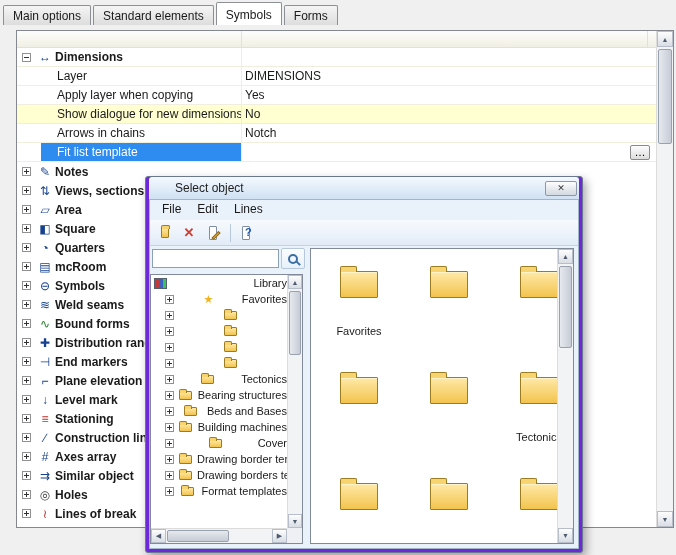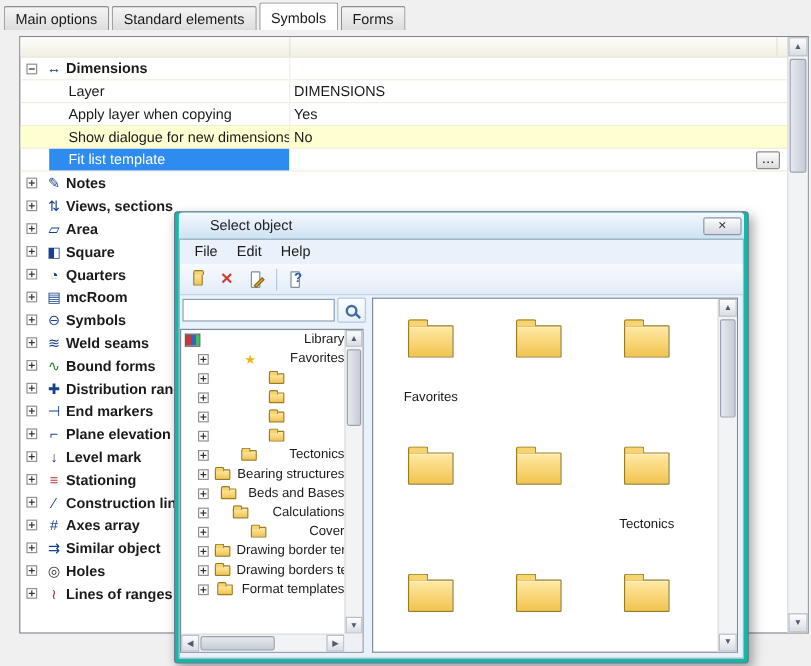--- a/index.html
+++ b/index.html
@@ -48,22 +48,22 @@
     border:1px solid #99a1ae; border-radius:2px; }
   .hscroll { position:absolute; left:0; right:15px; bottom:0; height:15px; background:#f2f3f5; border-top:1px solid #dcdcdc; }
   .hs-btn { position:absolute; top:0; bottom:0; width:15px; display:flex; align-items:center; justify-content:center;
     font-size:7px; color:#4f5b6e; background:linear-gradient(#fdfdfd,#d9dee5); border:1px solid #b7bec9; }
   .hs-btn.left { left:0; } .hs-btn.right { right:0; }
   .hs-thumb { position:absolute; top:1px; bottom:1px; background:linear-gradient(#e6e9ee,#c6ccd6);
     border:1px solid #99a1ae; border-radius:2px; }
   .sb-corner { position:absolute; right:0; bottom:0; width:15px; height:15px; background:#eef0f3; }
 
   
-  .dialog { position:absolute; left:145px; top:176px; width:479px; height:377px; z-index:10;
-    background:#14b8a6; border:1px solid #69788c; border-radius:3px; padding:0 3px 3px;
+  .dialog { position:absolute; left:145px; top:176px; width:438px; height:377px; z-index:10;
+    background:#6d28d9; border:1px solid #69788c; border-radius:3px; padding:0 3px 3px;
     display:flex; flex-direction:column; box-shadow:3px 4px 10px rgba(0,0,0,0.35); }
   .dlg-title { height:22px; flex:none; display:flex; align-items:center;
     background:linear-gradient(#f4f9fe,#cfe1f3); border-radius:3px 3px 0 0; padding-left:26px; color:#222; }
   .dlg-close { margin-left:auto; margin-right:2px; width:32px; height:15px; display:flex; align-items:center; justify-content:center;
     background:linear-gradient(#fdfdfd,#d3d9e1); border:1px solid #8b98a8; border-radius:2px; font-size:9px; color:#3a3a3a; cursor:default; }
   .dlg-body { flex:1; background:#e9f1fa; border:1px solid #a3b5c9; display:flex; flex-direction:column; overflow:hidden; }
   .menubar { height:20px; flex:none; display:flex; align-items:flex-start; padding-left:4px; }
   .menu-item { padding:2px 8px; cursor:default; }
   .toolbar { height:26px; flex:none; display:flex; align-items:center; padding-left:4px;
     background:linear-gradient(#f7fafd,#e2ecf7); border-bottom:1px solid #c3d3e6; }
@@ -139,20 +139,24 @@
         </div>
         <div class="grid-row prop-row">
           <div class="p-name">Apply layer when copying</div>
           <div class="p-val">Yes</div>
         </div>
         <div class="grid-row prop-row" style="background: rgb(255, 255, 210);">
           <div class="p-name">Show dialogue for new dimensions</div>
           <div class="p-val">No</div>
         </div>
         <div class="grid-row prop-row">
+          <div class="p-name">Arrows in chains</div>
+          <div class="p-val">Notch</div>
+        </div>
+        <div class="grid-row prop-row">
           <div class="p-name selfill" style="background: rgb(46, 139, 239);">Fit list template</div>
           <div class="p-val"></div>
           <button class="ellipsis-btn">…</button>
         </div>
         <div class="grid-row tree-row">
           <span class="pm plus"></span>
           <span class="ticon" style="color: rgb(22, 65, 140);">✎</span>
           <b>Notes</b>
         </div>
         <div class="grid-row tree-row">
@@ -236,42 +240,42 @@
           <b>Similar object</b>
         </div>
         <div class="grid-row tree-row">
           <span class="pm plus"></span>
           <span class="ticon" style="color: rgb(51, 51, 51);">◎</span>
           <b>Holes</b>
         </div>
         <div class="grid-row tree-row">
           <span class="pm plus"></span>
           <span class="ticon" style="color: rgb(179, 50, 46);">≀</span>
-          <b>Lines of ranges</b>
+          <b>Lines of break</b>
         </div>
       </div>
     <div class="vscroll main-scroll">
       <div class="sb-btn up">▲</div>
       <div class="sb-thumb" style="top:18px;height:95px"></div>
       <div class="sb-btn down">▼</div>
     </div>
   </div>
 
   <div class="dialog">
     <div class="dlg-title">
       <span>Select object</span>
       <span class="dlg-close">
         <span>✕</span>
       </span>
     </div>
     <div class="dlg-body">
       <div class="menubar" id="menubar">
           <span class="menu-item">File</span>
           <span class="menu-item">Edit</span>
-          <span class="menu-item">Help</span>
+          <span class="menu-item">Lines</span>
         </div>
       <div class="toolbar" id="toolbar">
           <button class="tb-btn">
             <span class="folder-shape tb-folder"></span>
           </button>
           <button class="tb-btn">
             <span class="tb-x">✕</span>
           </button>
           <button class="tb-btn">
             <span class="tb-page">
@@ -333,21 +337,21 @@
                 <span class="lbl">Bearing structures</span>
               </div>
               <div class="d-row">
                 <span class="pm plus"></span>
                 <span class="folder-shape folder-sm"></span>
                 <span class="lbl">Beds and Bases</span>
               </div>
               <div class="d-row">
                 <span class="pm plus"></span>
                 <span class="folder-shape folder-sm"></span>
-                <span class="lbl">Calculations</span>
+                <span class="lbl">Building machines</span>
               </div>
               <div class="d-row">
                 <span class="pm plus"></span>
                 <span class="folder-shape folder-sm"></span>
                 <span class="lbl">Cover</span>
               </div>
               <div class="d-row">
                 <span class="pm plus"></span>
                 <span class="folder-shape folder-sm"></span>
                 <span class="lbl">Drawing border templates</span>

